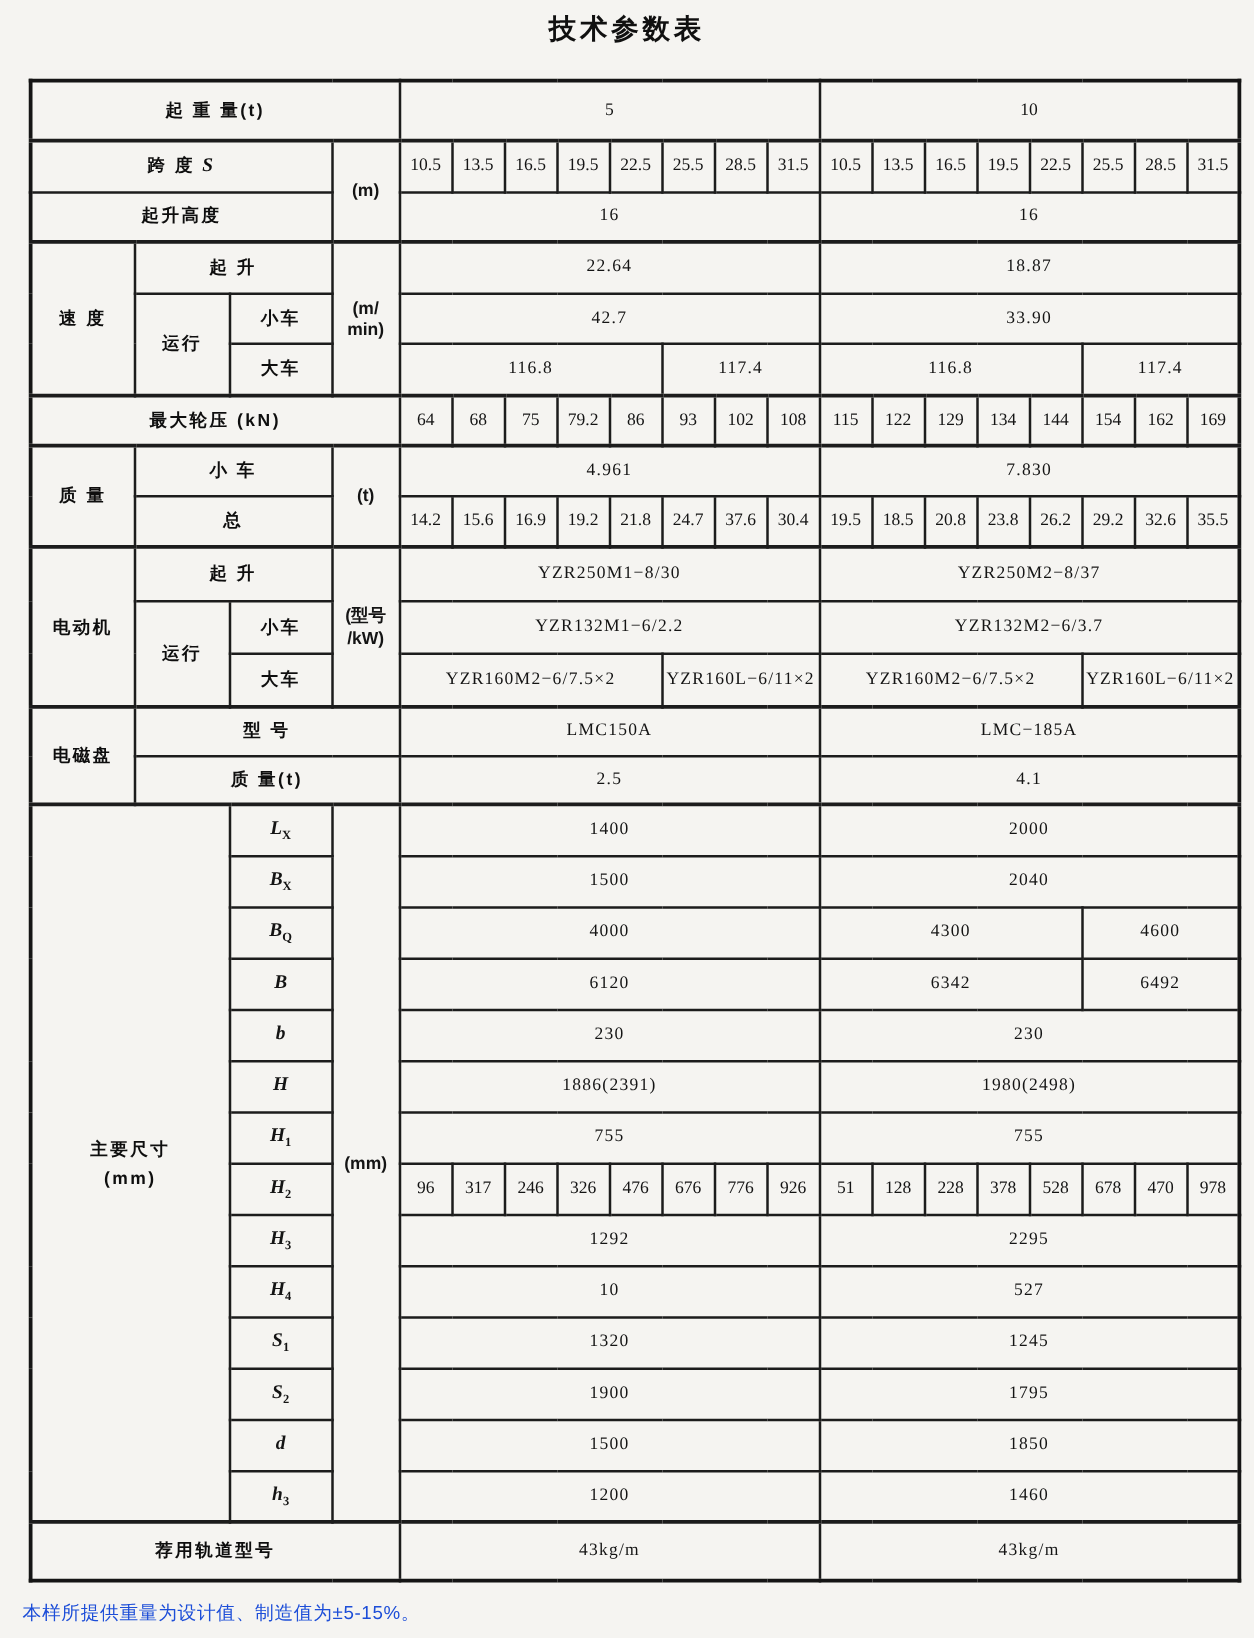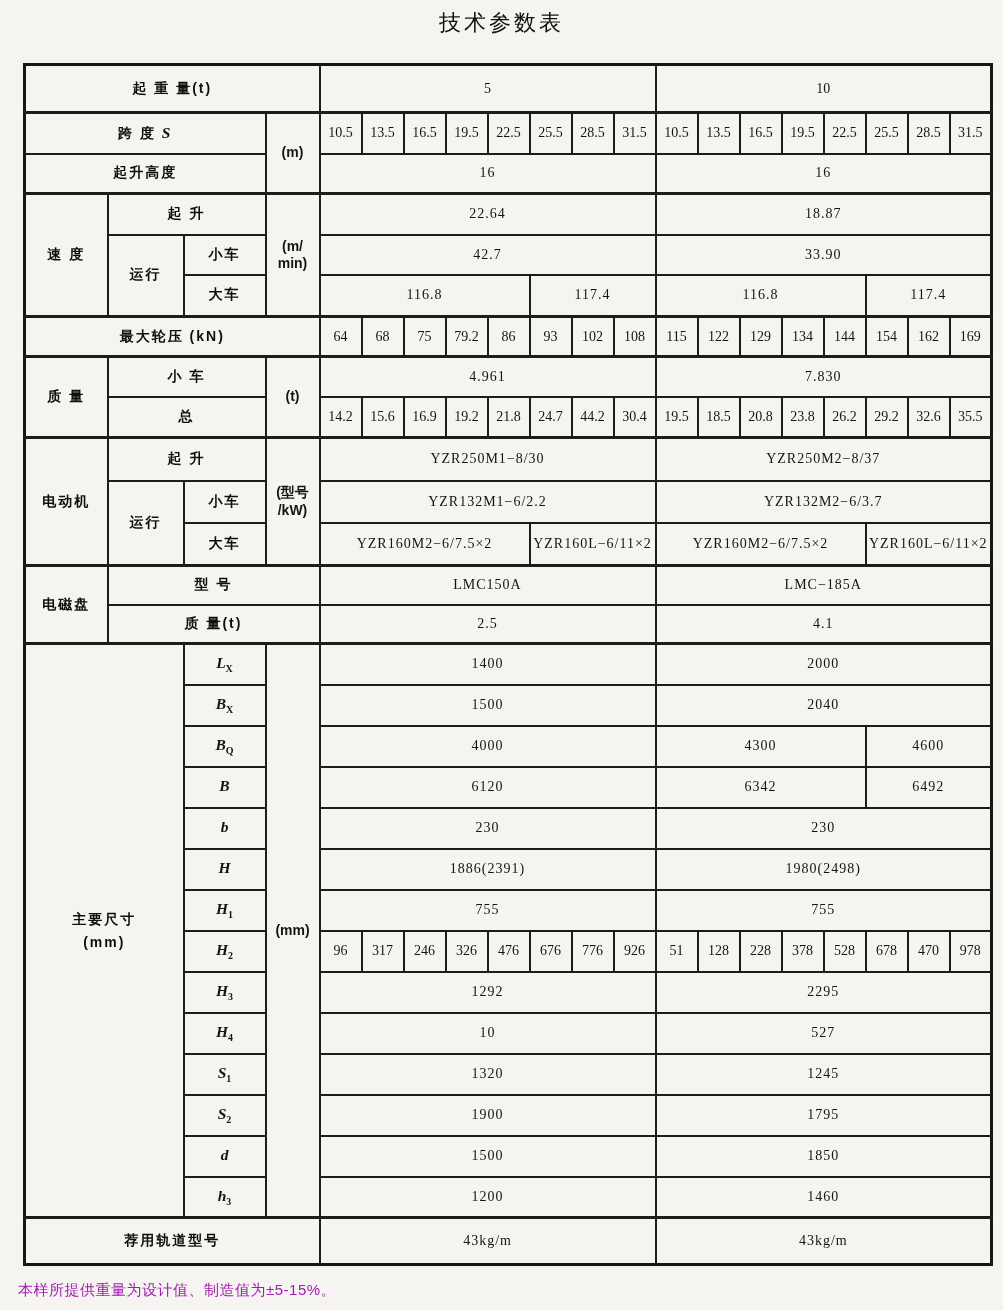--- a/index.html
+++ b/index.html
@@ -6,21 +6,21 @@
   body{
     width:1003px;height:1310px;
     background:#f5f4f1;
     font-family:"Liberation Sans","DejaVu Sans",sans-serif;
     color:#141414;
     position:relative;
     -webkit-font-smoothing:antialiased;
   }
   .page-title{
     position:absolute;top:8px;left:0;width:100%;
-    text-align:center;font-size:22px;font-weight:normal;
+    text-align:center;font-size:22px;font-weight:bold;
     letter-spacing:3px;color:#101010;
   }
   table.params{
     position:absolute;left:23px;top:63px;
     border-collapse:collapse;table-layout:fixed;
     width:967px;
     border:3px solid #151515;
     background:transparent;
   }
   table.params td{
@@ -35,21 +35,21 @@
   .num{font-family:"Liberation Serif","DejaVu Serif",serif;font-size:14.5px;letter-spacing:1px;margin-left:36px;}
   .num-s{font-family:"Liberation Serif","DejaVu Serif",serif;font-size:13px;letter-spacing:0;}
   .grp{font-family:"Liberation Serif","DejaVu Serif",serif;font-size:15px;}
   .sym{font-family:"Liberation Serif","DejaVu Serif",serif;font-style:italic;font-weight:bold;font-size:15.5px;}
   .sym sub{font-style:normal;font-size:10px;font-weight:bold;letter-spacing:0;}
   .dim-label div{line-height:1.6;}
   .h48{height:48px}.h47{height:47px}.h43{height:43px}.h42{height:42px}
   .h41{height:41px}.h40{height:40px}.h39{height:39px}
   .footnote{
     position:absolute;left:18px;top:1281px;
-    font-size:15px;letter-spacing:0.5px;color:#a21caf;
+    font-size:15px;letter-spacing:0.5px;color:#1d4ed8;
   }
 </style>
 </head>
 <body>
 
 <div class="page-title">技术参数表</div>
 
 <table class="params">
   <colgroup>
     <col style="width:83px">
@@ -163,21 +163,21 @@
   </tr>
 
   <tr class="h41">
     <td colspan="2" class="hd">总</td>
     <td class="num-s">14.2</td>
     <td class="num-s">15.6</td>
     <td class="num-s">16.9</td>
     <td class="num-s">19.2</td>
     <td class="num-s">21.8</td>
     <td class="num-s">24.7</td>
-    <td class="num-s">44.2</td>
+    <td class="num-s">37.6</td>
     <td class="num-s">30.4</td>
     <td class="num-s">19.5</td>
     <td class="num-s">18.5</td>
     <td class="num-s">20.8</td>
     <td class="num-s">23.8</td>
     <td class="num-s">26.2</td>
     <td class="num-s">29.2</td>
     <td class="num-s">32.6</td>
     <td class="num-s">35.5</td>
   </tr>

